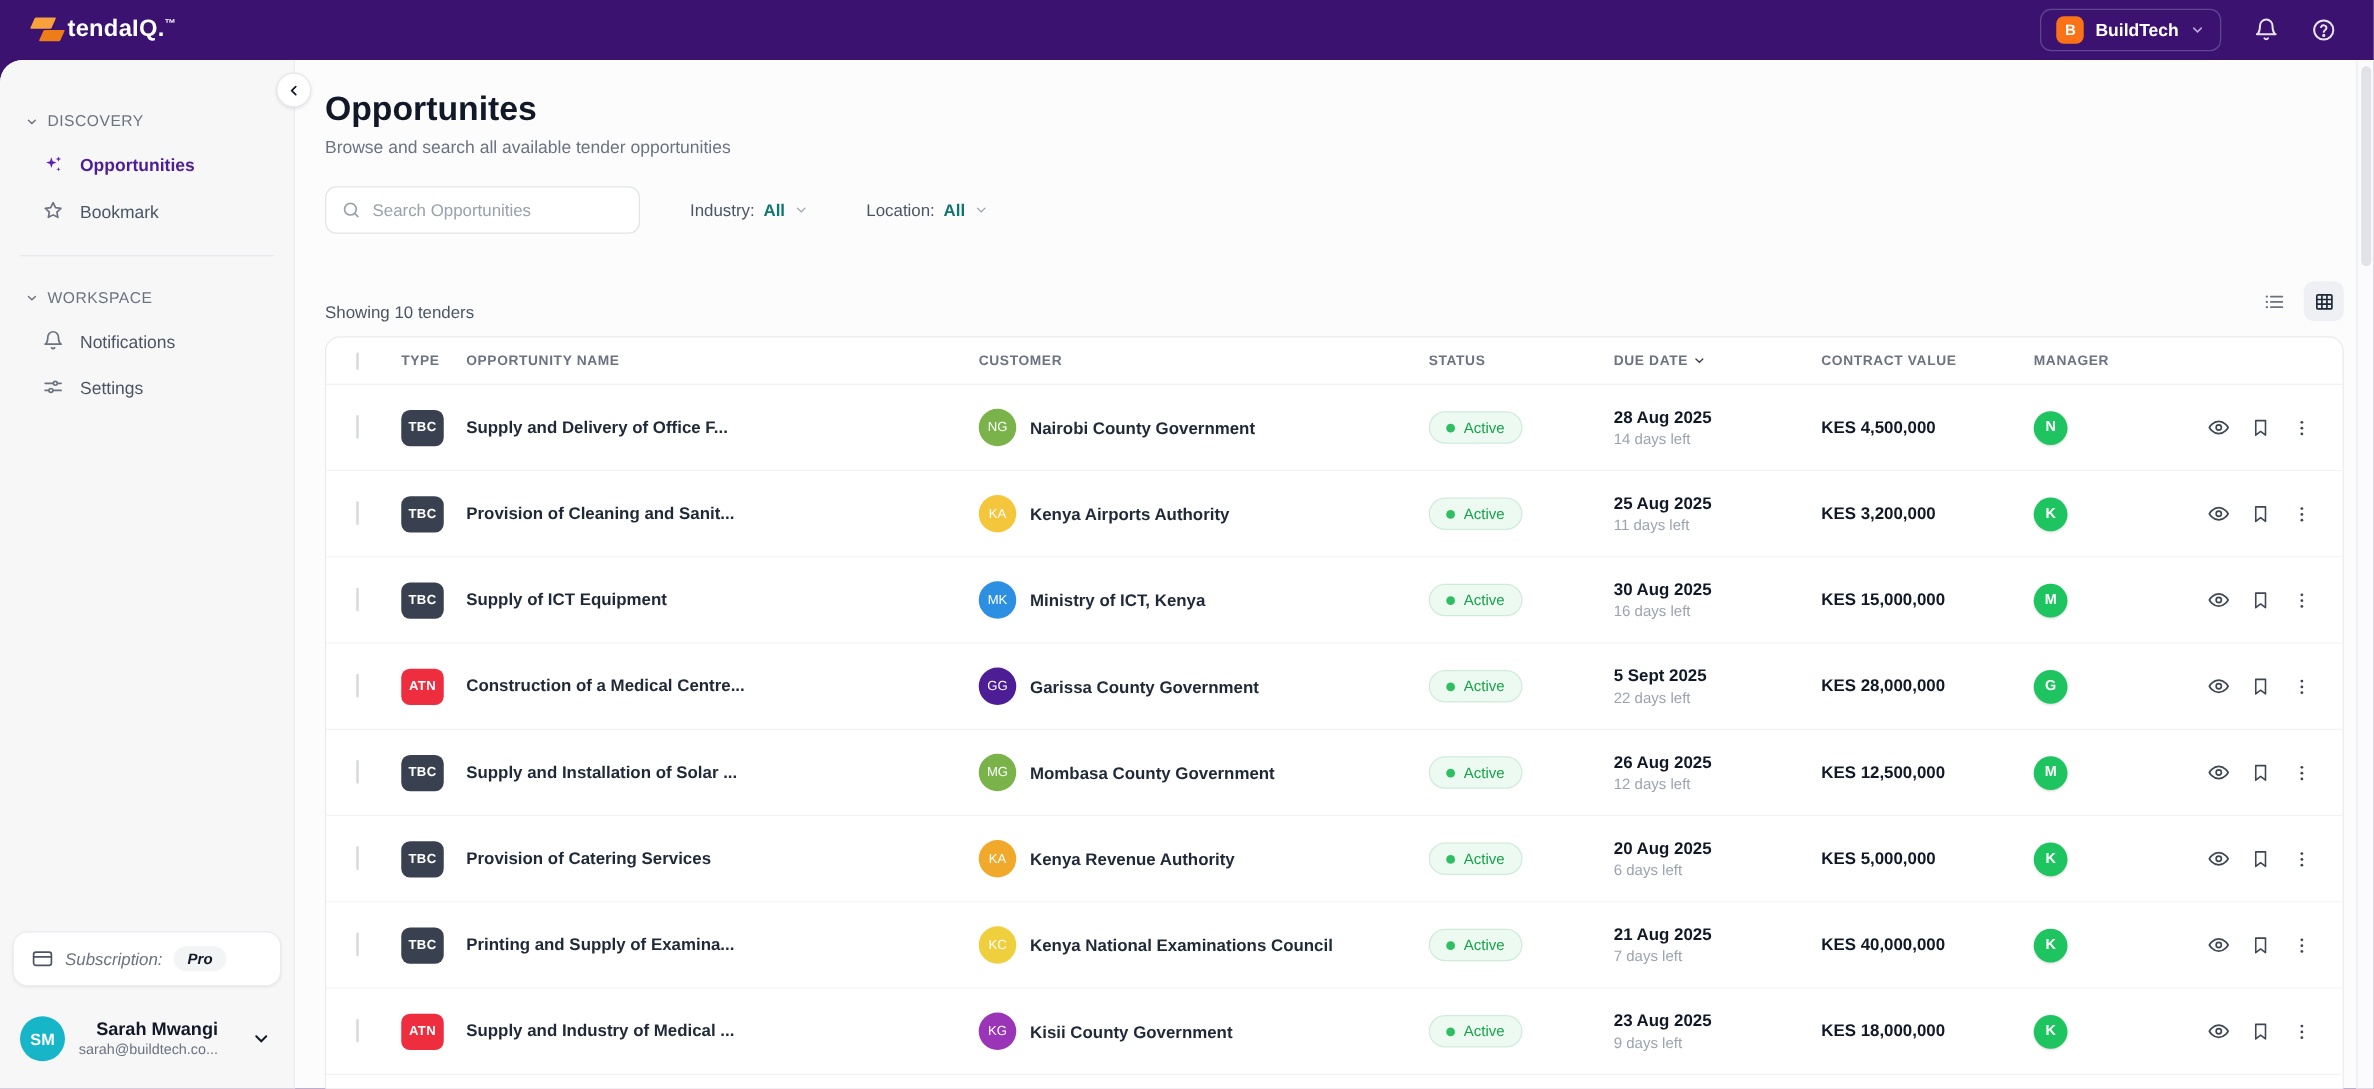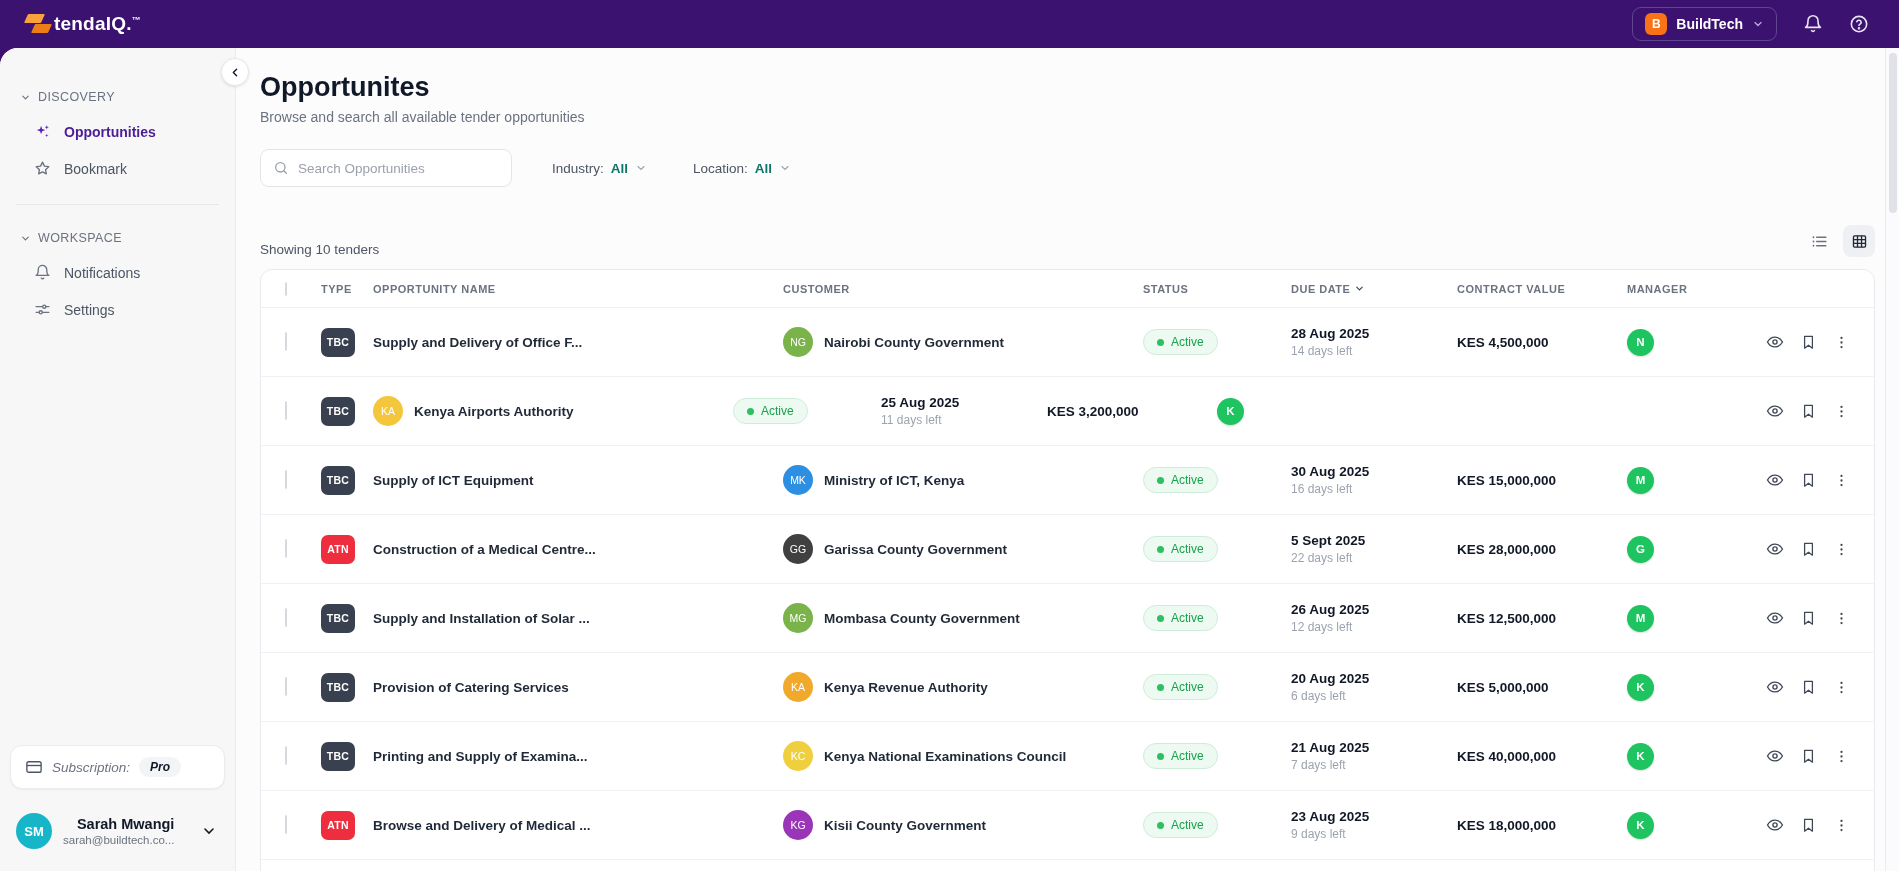--- a/index.html
+++ b/index.html
@@ -349,20 +349,21 @@
                     <circle cx="12" cy="12" r="1.6"></circle>
                     <circle cx="12" cy="18.5" r="1.6"></circle>
                   </svg>
       </button>
     </div>
   </div>
 
   <div class="trow">
     <div class="c-check"><span class="checkbox"></span></div>
     <div class="c-type"><span class="type-badge" style="background: rgb(57, 65, 80);">TBC</span></div>
+    <div class="c-name"><span class="opp-name">Provision of Cleaning and Sanit...</span></div>
     <div class="c-customer">
       <span class="cust-avatar" style="background: rgb(243, 198, 60);">KA</span>
       <span class="cust-name">Kenya Airports Authority</span>
     </div>
     <div class="c-status">
       <span class="status-pill">
         <span class="status-dot"></span>
         <span>Active</span>
       </span>
     </div>
@@ -438,21 +439,21 @@
                   </svg>
       </button>
     </div>
   </div>
 
   <div class="trow">
     <div class="c-check"><span class="checkbox"></span></div>
     <div class="c-type"><span class="type-badge" style="background: rgb(238, 45, 62);">ATN</span></div>
     <div class="c-name"><span class="opp-name">Construction of a Medical Centre...</span></div>
     <div class="c-customer">
-      <span class="cust-avatar" style="background: #404040;">GG</span>
+      <span class="cust-avatar" style="background: #4c1d95;">GG</span>
       <span class="cust-name">Garissa County Government</span>
     </div>
     <div class="c-status">
       <span class="status-pill">
         <span class="status-dot"></span>
         <span>Active</span>
       </span>
     </div>
     <div class="c-due">
       <div class="due-date">5 Sept 2025</div>
@@ -612,21 +613,21 @@
                     <circle cx="12" cy="12" r="1.6"></circle>
                     <circle cx="12" cy="18.5" r="1.6"></circle>
                   </svg>
       </button>
     </div>
   </div>
 
   <div class="trow">
     <div class="c-check"><span class="checkbox"></span></div>
     <div class="c-type"><span class="type-badge" style="background: rgb(238, 45, 62);">ATN</span></div>
-    <div class="c-name"><span class="opp-name">Browse and Delivery of Medical ...</span></div>
+    <div class="c-name"><span class="opp-name">Supply and Industry of Medical ...</span></div>
     <div class="c-customer">
       <span class="cust-avatar" style="background: rgb(155, 53, 184);">KG</span>
       <span class="cust-name">Kisii County Government</span>
     </div>
     <div class="c-status">
       <span class="status-pill">
         <span class="status-dot"></span>
         <span>Active</span>
       </span>
     </div>

